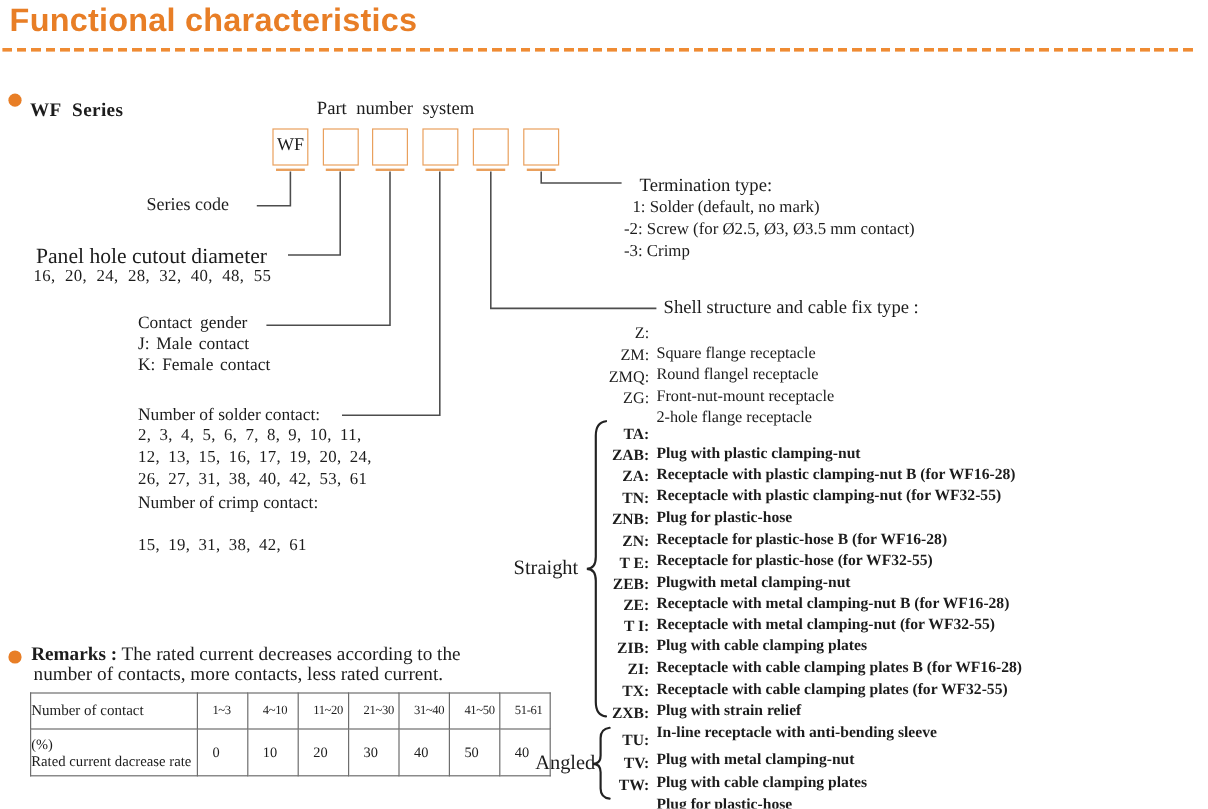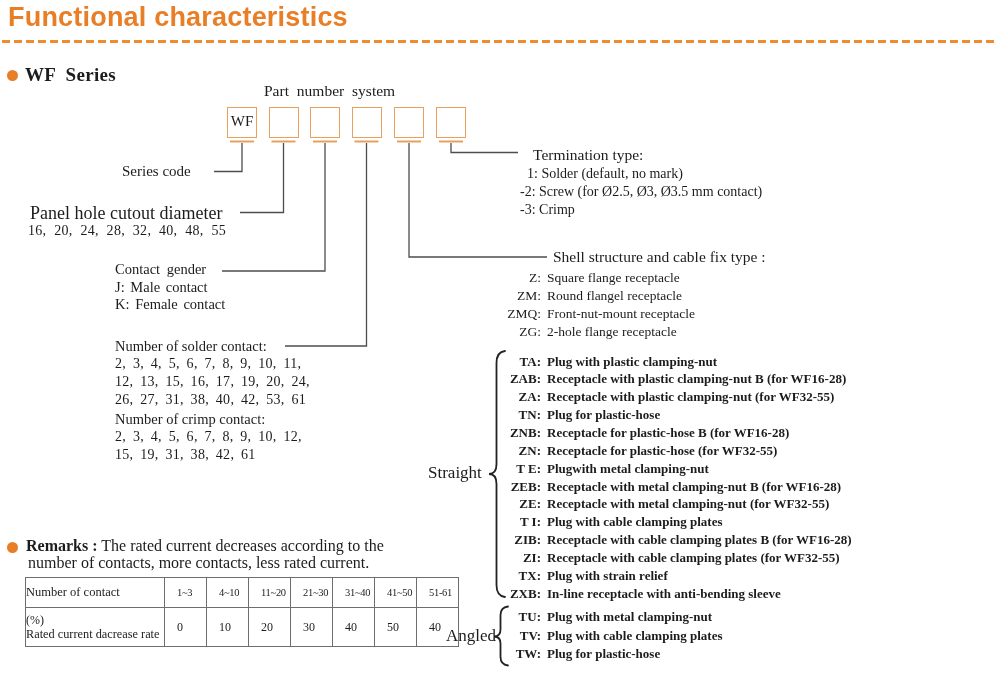--- a/index.html
+++ b/index.html
@@ -10,35 +10,35 @@
   .title { position:absolute; left:8px; top:2px; margin:0;
            font-family:"Liberation Sans", sans-serif; font-size:27px; font-weight:600;
            color:#E87E26; letter-spacing:0.2px; }
   .title-rule { position:absolute; left:2px; top:40px; width:995px; height:2.5px;
                 background:repeating-linear-gradient(90deg,#EF8B33 0 8px, transparent 8px 12px); }
 
   .bullet { display:inline-block; border-radius:50%; background:#E87E26; }
 
   .series-head { position:absolute; left:7px; top:64px; display:flex; align-items:center; }
   .series-head .bullet { width:11px; height:11px; margin-right:7px; }
-  .series-title { font-size:19px; font-weight:bold; letter-spacing:0.3px; word-spacing:5px; }
+  .series-title { font-size:16px; font-weight:bold; letter-spacing:0.3px; word-spacing:5px;margin-top:20px; }
 
   .pn-title { left:264px; top:82px; font-size:15.5px; word-spacing:4px; }
 
   .pnbox { position:absolute; top:107px; width:30px; height:31px; box-sizing:border-box;
            border:1.6px solid #E9A05D; background:#fff; text-align:center; line-height:27px;
            font-size:15px; }
 
   .lbl { position:absolute; white-space:nowrap; font-size:14.5px; }
   .nums { word-spacing:3px; letter-spacing:0.3px; }
 
   .coderow { position:absolute; left:430px; display:flex; white-space:nowrap;
              font-size:13px; font-weight:bold; }
   .coderow .code { width:111px; text-align:right; flex:none; }
-  .coderow .desc { margin-left:6px; }
+  .coderow .desc { margin-left:6px;margin-top:16px; }
   .shellrow { font-weight:normal; font-size:13.5px; }
   .groupname { position:absolute; font-size:17px; }
 
   .remarks-line { position:absolute; white-space:nowrap; font-size:16px; }
   .remarks-line .rl { font-weight:bold; }
   .remarks-bullet { position:absolute; left:7px; top:542px; width:11px; height:11px; }
 
   .rtable { position:absolute; left:25px; top:577px; border-collapse:collapse; }
   .rtable td { border:1px solid #6e6e6e; text-align:left; vertical-align:middle;
                padding:0; font-size:12px; }
@@ -106,21 +106,20 @@
   <div class="lbl" style="left:115px; top:261px; word-spacing:3px">Contact gender</div>
   <div class="lbl" style="left:115px; top:278.5px; word-spacing:2px">J: Male contact</div>
   <div class="lbl" style="left:115px; top:295.5px; word-spacing:2px">K: Female contact</div>
 
   <div class="lbl" style="left:115px; top:337.5px">Number of solder contact:</div>
   <div class="lbl nums" style="left:115px; top:356px; font-size:14px">2, 3, 4, 5, 6, 7, 8, 9, 10, 11,</div>
   <div class="lbl nums" style="left:115px; top:374px; font-size:14px">12, 13, 15, 16, 17, 19, 20, 24,</div>
   <div class="lbl nums" style="left:115px; top:392px; font-size:14px">26, 27, 31, 38, 40, 42, 53, 61</div>
 
   <div class="lbl" style="left:115px; top:411px">Number of crimp contact:</div>
-  <div class="lbl nums" style="left:115px; top:429px; font-size:14px">2, 3, 4, 5, 6, 7, 8, 9, 10, 12,</div>
   <div class="lbl nums" style="left:115px; top:447px; font-size:14px">15, 19, 31, 38, 42, 61</div>
 
   <div class="lbl" style="left:533px; top:145.5px; font-size:15.5px">Termination type:</div>
   <div class="lbl" style="left:527px; top:166px; font-size:14px">1: Solder (default, no mark)</div>
   <div class="lbl" style="left:520px; top:184px; font-size:14px">-2: Screw (for Ø2.5, Ø3, Ø3.5 mm contact)</div>
   <div class="lbl" style="left:520px; top:202px; font-size:14px">-3: Crimp</div>
 
   <div class="lbl" style="left:553px; top:248px; font-size:15.5px">Shell structure and cable fix type :</div>
 
   <div class="coderow shellrow" style="top:270px">

